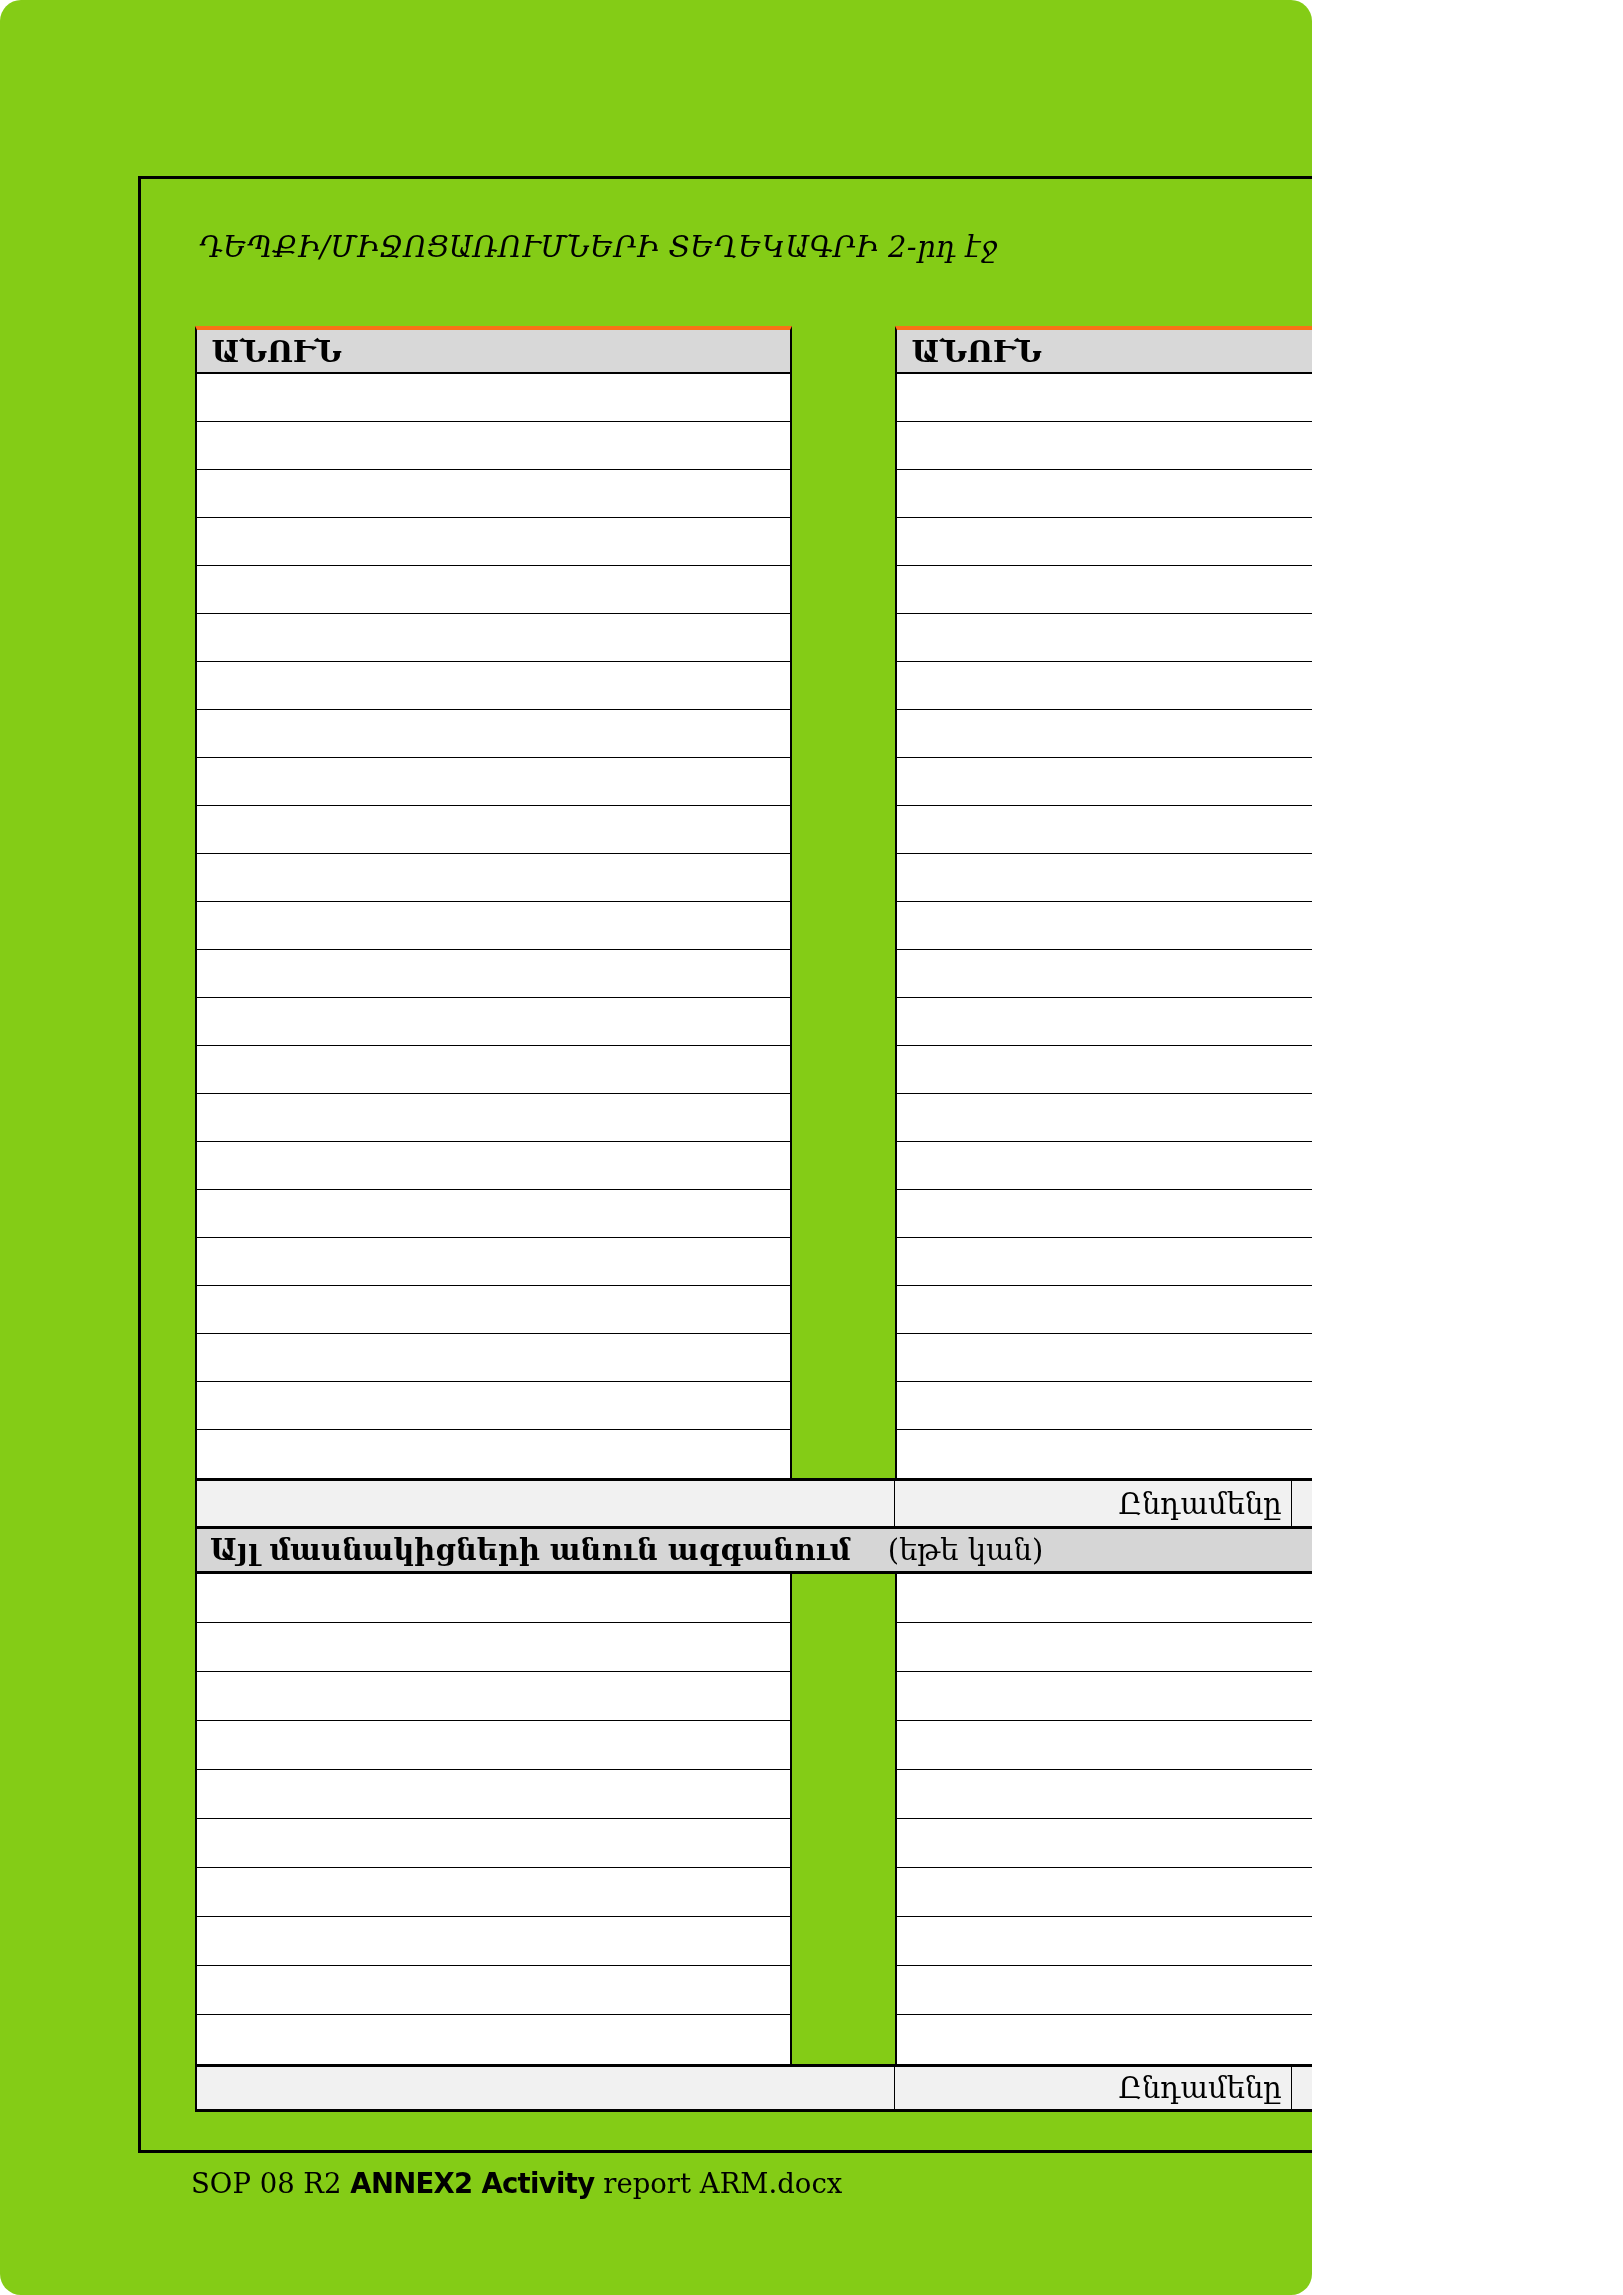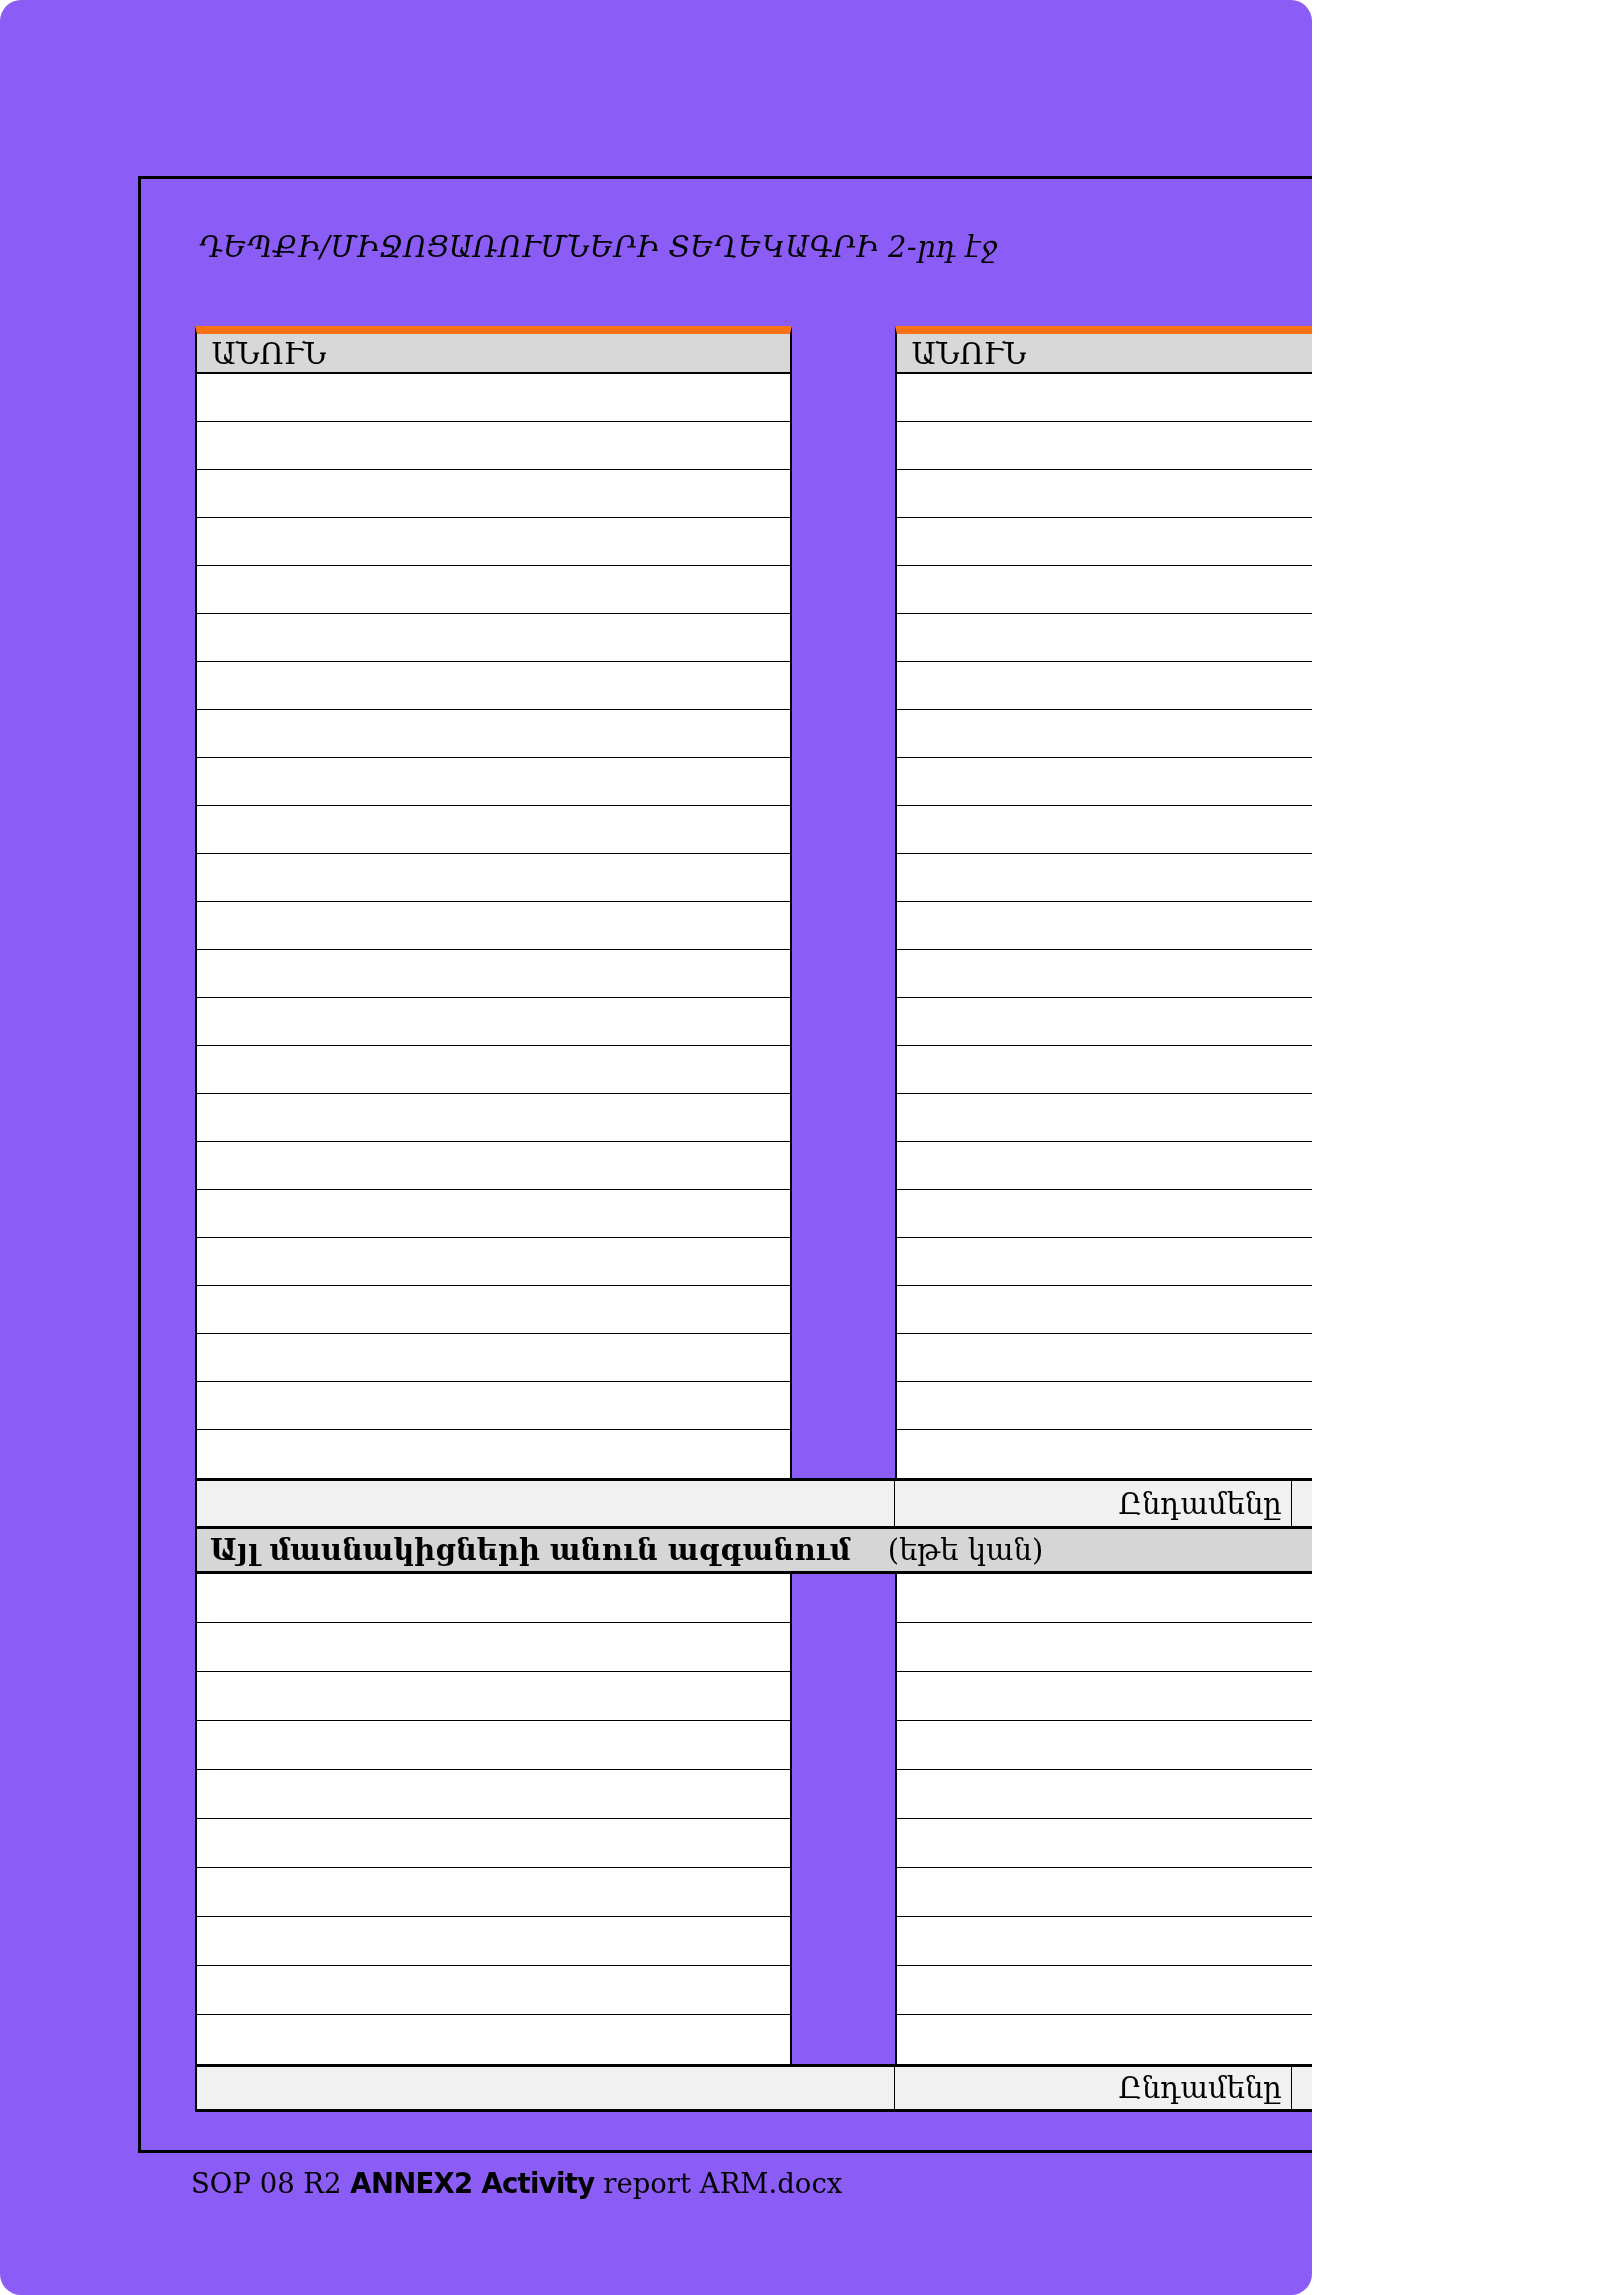--- a/index.html
+++ b/index.html
@@ -1,19 +1,19 @@
 <!DOCTYPE html>
 <html style="--header-bg: #d8d8d8; --section-bg: #d6d6d6; --total-bg: #f1f1f1;font-size:10.5px"><head>
 <meta charset="utf-8">
 <style>
   html,body{margin:0;padding:0;background:#ffffff;}
   .doc{
     position:relative;
     width:1312px;height:2295px;
-    background:#8b5cf6;
+    background:#84cc16;
     color:#000;
     font-family:"DejaVu Serif","DejaVu Sans",serif;
     overflow:hidden;
     border-radius:21px;
   }
   .frame{
     position:absolute;left:138px;top:176px;width:1347px;height:1977px;
     border:3.3px solid #000;box-sizing:border-box;
   }
   .title{
@@ -22,23 +22,23 @@
   }
   .formtable{position:absolute;left:54px;top:147px;width:1234px;}
   .trow{display:flex;box-sizing:border-box;}
   .cell{box-sizing:border-box;height:100%;}
   .cell.left{width:597px;border-left:2px solid #000;border-right:2px solid #000;}
   .cell.gap{width:103px;}
   .cell.right{width:534px;border-left:2px solid #000;border-right:2px solid #000;}
   .header-row{height:48px;}
   .header-row .cell.left,.header-row .cell.right{
     background:var(--header-bg,#d8d8d8);
-    border-top:8px solid #f97316;border-bottom:2px solid #000;
+    border-top:4px solid #f97316;border-bottom:2px solid #000;
     display:flex;align-items:center;padding-left:14.4px;
-    font-weight:normal;font-size:30px;
+    font-weight:bold;font-size:30px;
   }
   .data-row{height:48px;}
   .data-row.b{height:49px;}
   .data-row .cell.left,.data-row .cell.right{border-bottom:1.3px solid #000;background:#fff;}
   .rows .data-row:last-child .cell.left,
   .rows .data-row:last-child .cell.right{border-bottom:none;}
   .total-row{
     height:48px;border-top:3.3px solid #000;background:var(--total-bg,#f1f1f1);
   }
   .total-row .tcell{box-sizing:border-box;height:100%;}

